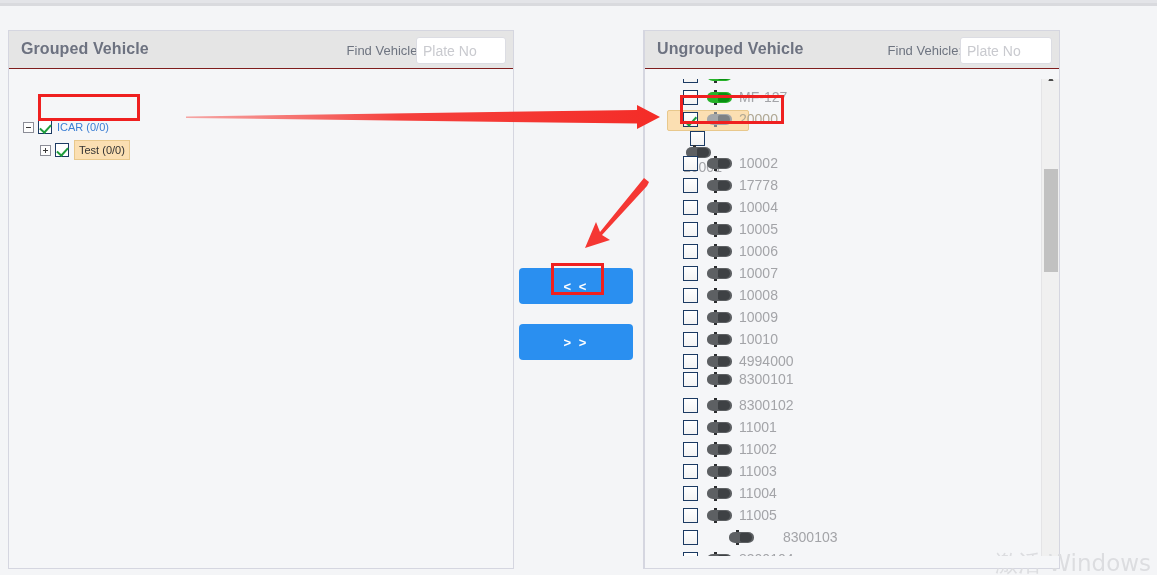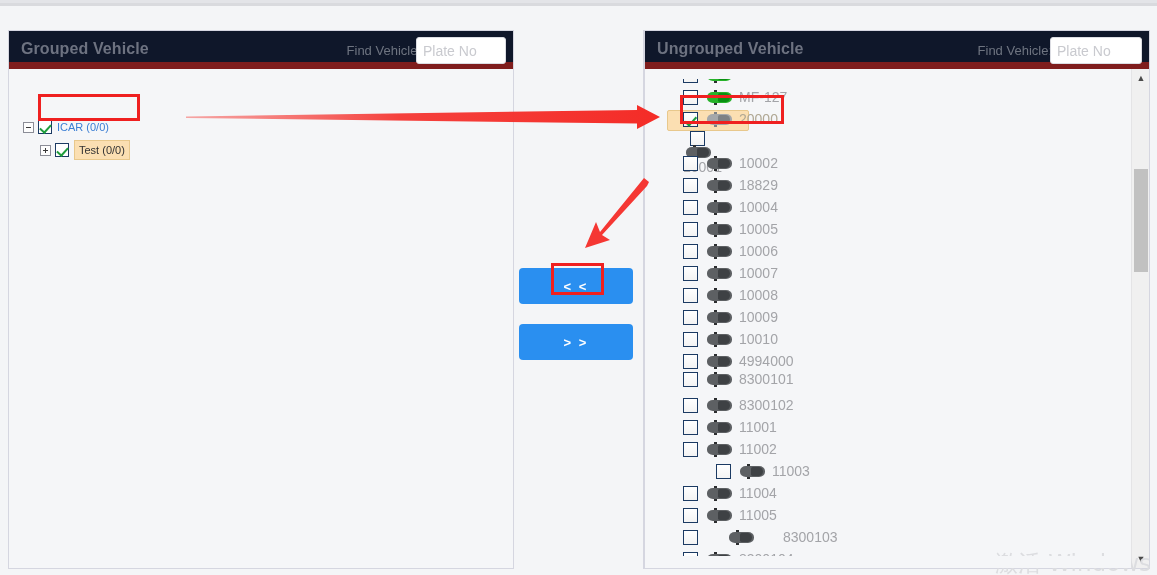--- a/index.html
+++ b/index.html
@@ -16,27 +16,27 @@
   .top-strip { position: absolute; left: 0; top: 0; width: 1157px; height: 6px; background: #d9dade; }
   .top-strip .inner { position:absolute; left:0; top:0; width:1157px; height:3px; background:#e3e4e8; }
 
   
   .panel {
     position: absolute;
     background: #f5f6f8;
     border: 1px solid #d5d6e0;
   }
   #panel-left  { left: 8px;  top: 30px; width: 506px; height: 539px; }
-  #panel-right { left: 644px; top: 30px; width: 506px; height: 539px; }
+  #panel-right { left: 644px; top: 30px; width: 416px; height: 539px; }
 
   .panel-header {
     position: relative;
     height: 38px;
-    background: #0f172a;
-    border-bottom: 7px solid #7f1d1d;
+    background: #e5e5e5;
+    border-bottom: 1px solid #7f1d1d;
   }
   .panel-title {
     position: absolute; left: 12px; top: 9px;
     font-size: 16px; font-weight: bold; color: #6d7280;
     letter-spacing: .1px;
   }
   .find-label {
     position: absolute; top: 12px;
     font-size: 13px; color: #6e7480;
   }
@@ -308,21 +308,21 @@
             <span class="vlabel">10002</span>
           </div>
           <div class="vrow" style="top: 106px;">
             <span class="vcheck"></span>
             <span class="car">
               <span class="axle-t"></span>
               <span class="body"></span>
               <span class="cabin"></span>
               <span class="axle-b"></span>
             </span>
-            <span class="vlabel">18829</span>
+            <span class="vlabel">17778</span>
           </div>
           <div class="vrow" style="top: 128px;">
             <span class="vcheck"></span>
             <span class="car">
               <span class="axle-t"></span>
               <span class="body"></span>
               <span class="cabin"></span>
               <span class="axle-b"></span>
             </span>
             <span class="vlabel">10004</span>
@@ -430,21 +430,21 @@
           <div class="vrow" style="top: 370px;">
             <span class="vcheck"></span>
             <span class="car">
               <span class="axle-t"></span>
               <span class="body"></span>
               <span class="cabin"></span>
               <span class="axle-b"></span>
             </span>
             <span class="vlabel">11002</span>
           </div>
-          <div class="vrow" style="top: 392px; margin-left: 33px;">
+          <div class="vrow" style="top: 392px;">
             <span class="vcheck"></span>
             <span class="car">
               <span class="axle-t"></span>
               <span class="body"></span>
               <span class="cabin"></span>
               <span class="axle-b"></span>
             </span>
             <span class="vlabel">11003</span>
           </div>
           <div class="vrow" style="top: 414px;">

